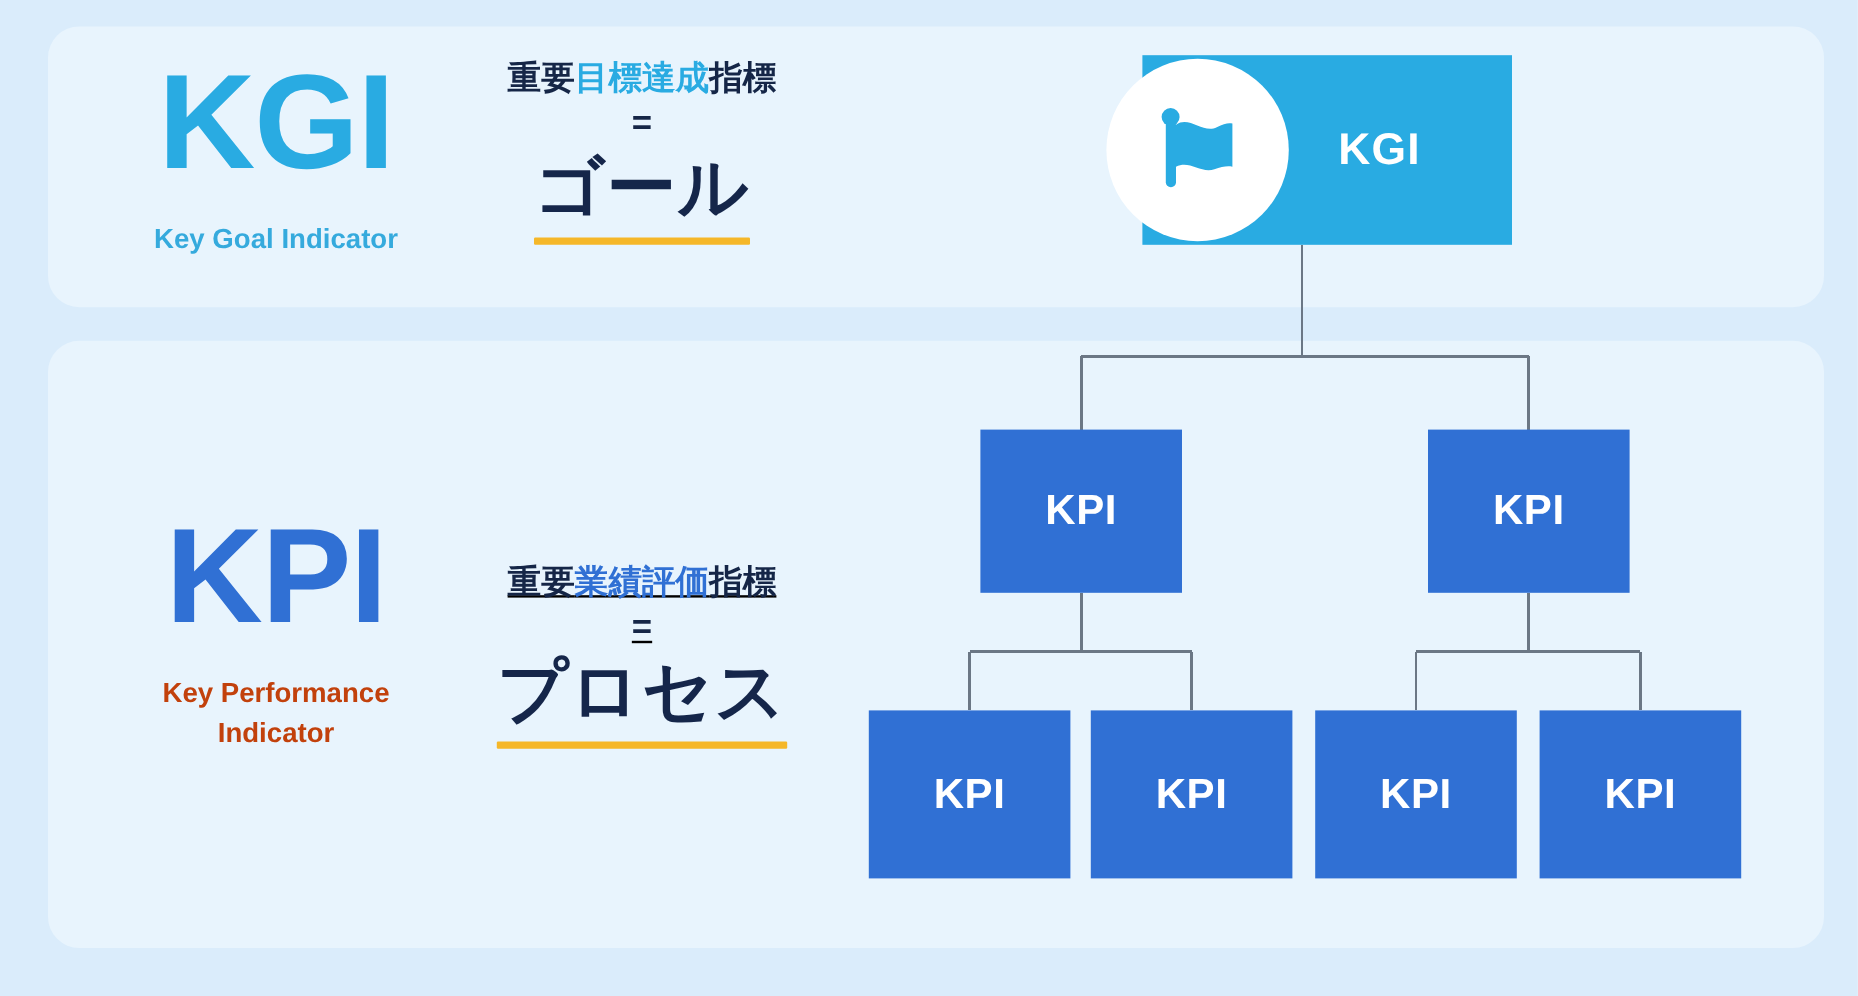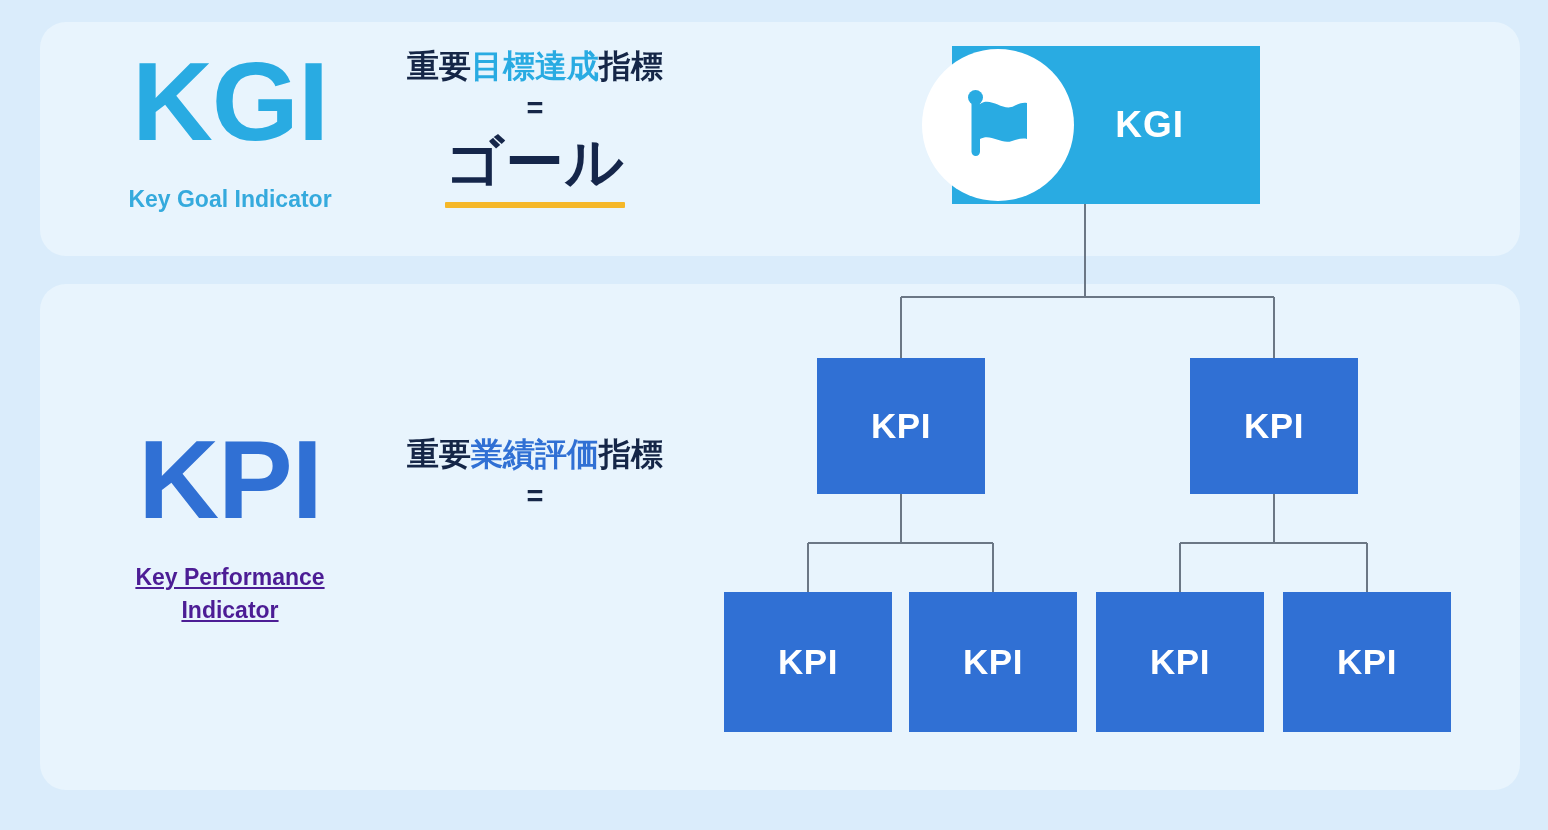--- a/index.html
+++ b/index.html
@@ -48,34 +48,34 @@
   .acronym.cyan { color: #29abe2; }
   .acronym.blue { color: #3070d4; }
 
   .acronym-sub {
     font-size: 23px;
     font-weight: 700;
     line-height: 1.42;
     margin-top: 25px;
   }
   .acronym-sub.cyan { color: #35aadd; }
-  .acronym-sub.blue { color: #4c1d95; text-decoration: underline; }
+  .acronym-sub.blue { color: #c2410c; }
 
   
   .def-block {
     position: absolute;
     width: 330px;
     text-align: center;
     z-index: 5;
   }
   #kgi-def-block { left: 370px; top: 48px; }
-  #kpi-def-block { left: 370px; top: 436px; }
+  #kpi-def-block { left: 370px; top: 468px; text-decoration: underline; }
 
   .def-line {
-    font-size: 32px;
+    font-size: 28px;
     font-weight: 800;
     color: #152647;
     white-space: nowrap;
     line-height: 1.18;
   }
   .def-line .hl-cyan { color: #29abe2; }
   .def-line .hl-blue { color: #3070d4; }
 
   .def-equals {
     font-size: 29px;
@@ -205,20 +205,21 @@
     <div class="acronym-sub blue">
       <div>Key Performance</div>
       <div>Indicator</div>
     </div>
   </div>
 
   <div class="def-block" id="kpi-def-block">
     <div class="def-line"><span>重要</span><span class="hl-blue">業績評価</span><span>指標</span></div>
     <div class="def-equals">=</div>
     <div class="def-key-wrap">
+      <div class="def-key">プロセス</div>
       <div class="def-underline"></div>
     </div>
   </div>
 
   <div id="tree-area">
 
     <svg id="tree-lines" viewBox="0 0 848 830">
       <g stroke="#6b7785" stroke-width="2.2" fill="none" shape-rendering="crispEdges">
 
         <path d="M 385 204 L 385 297"></path>

